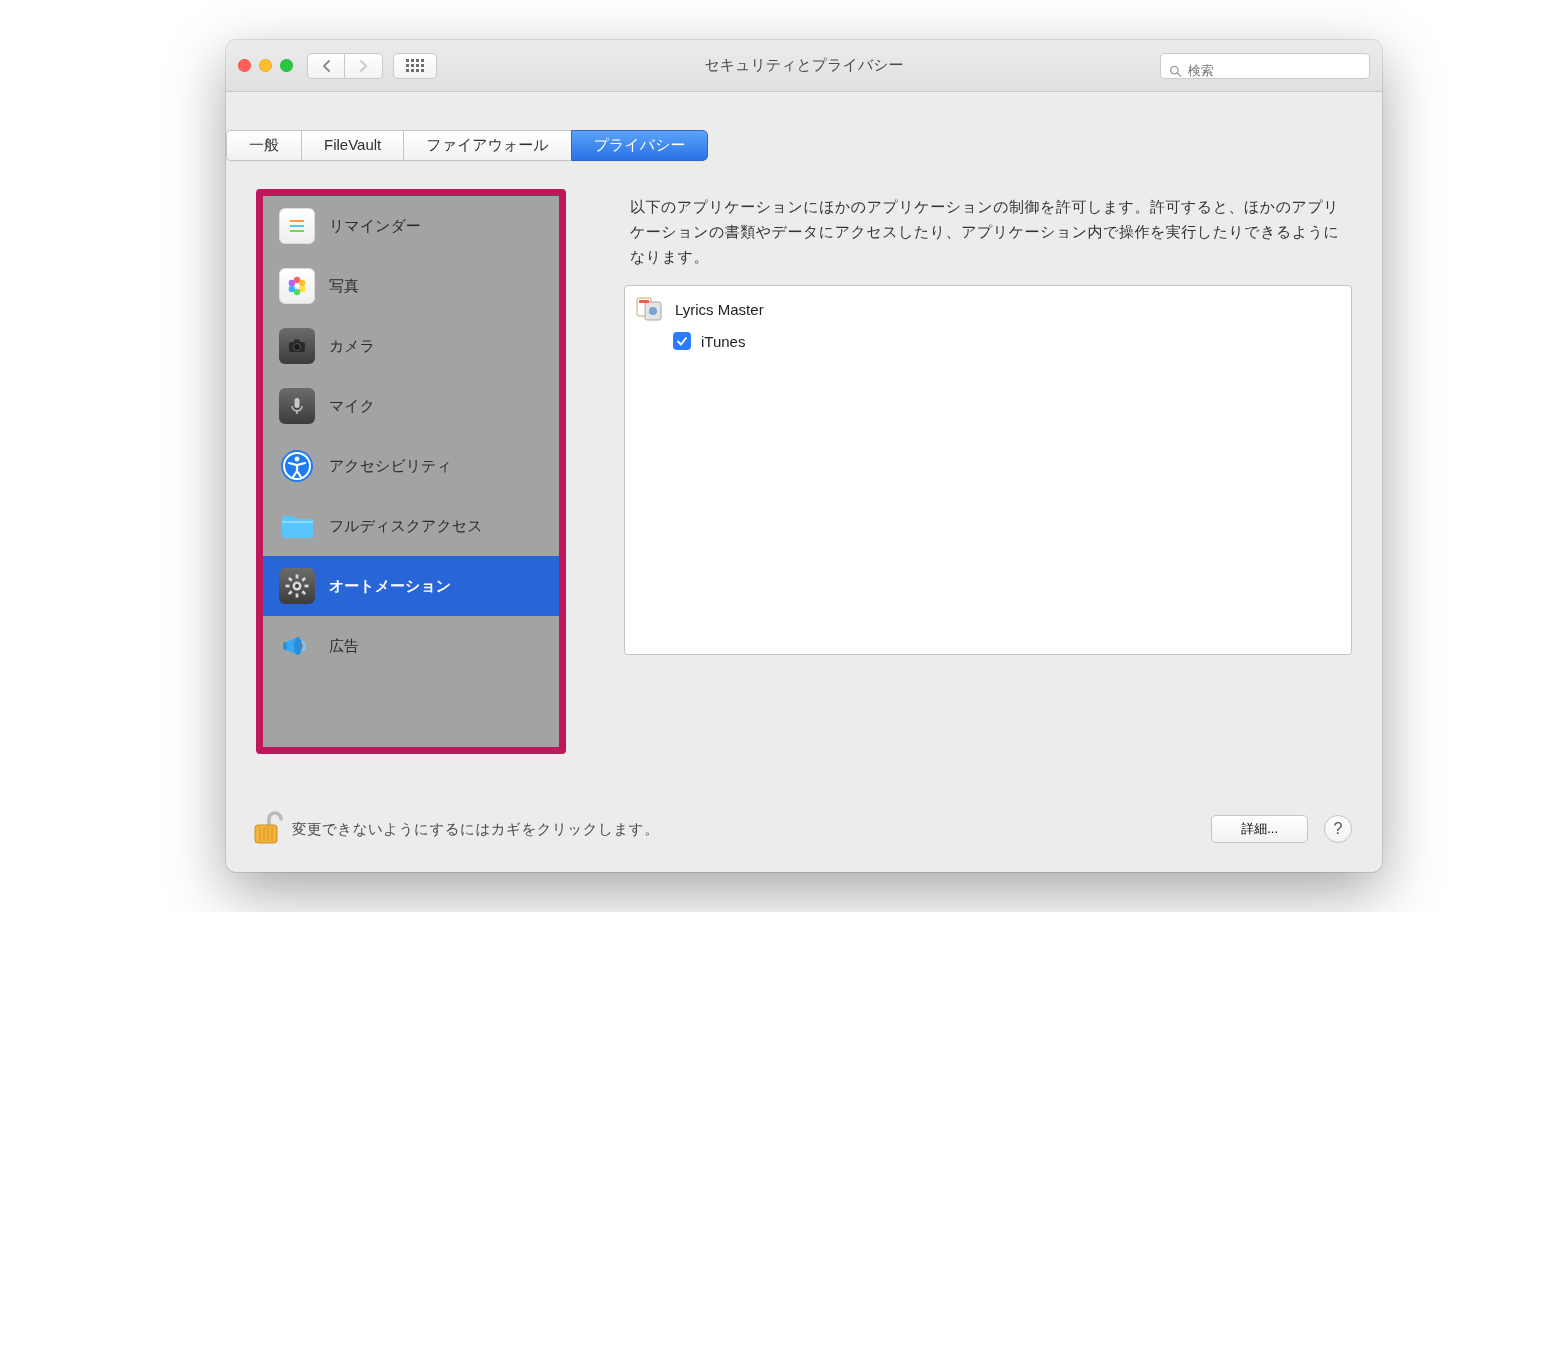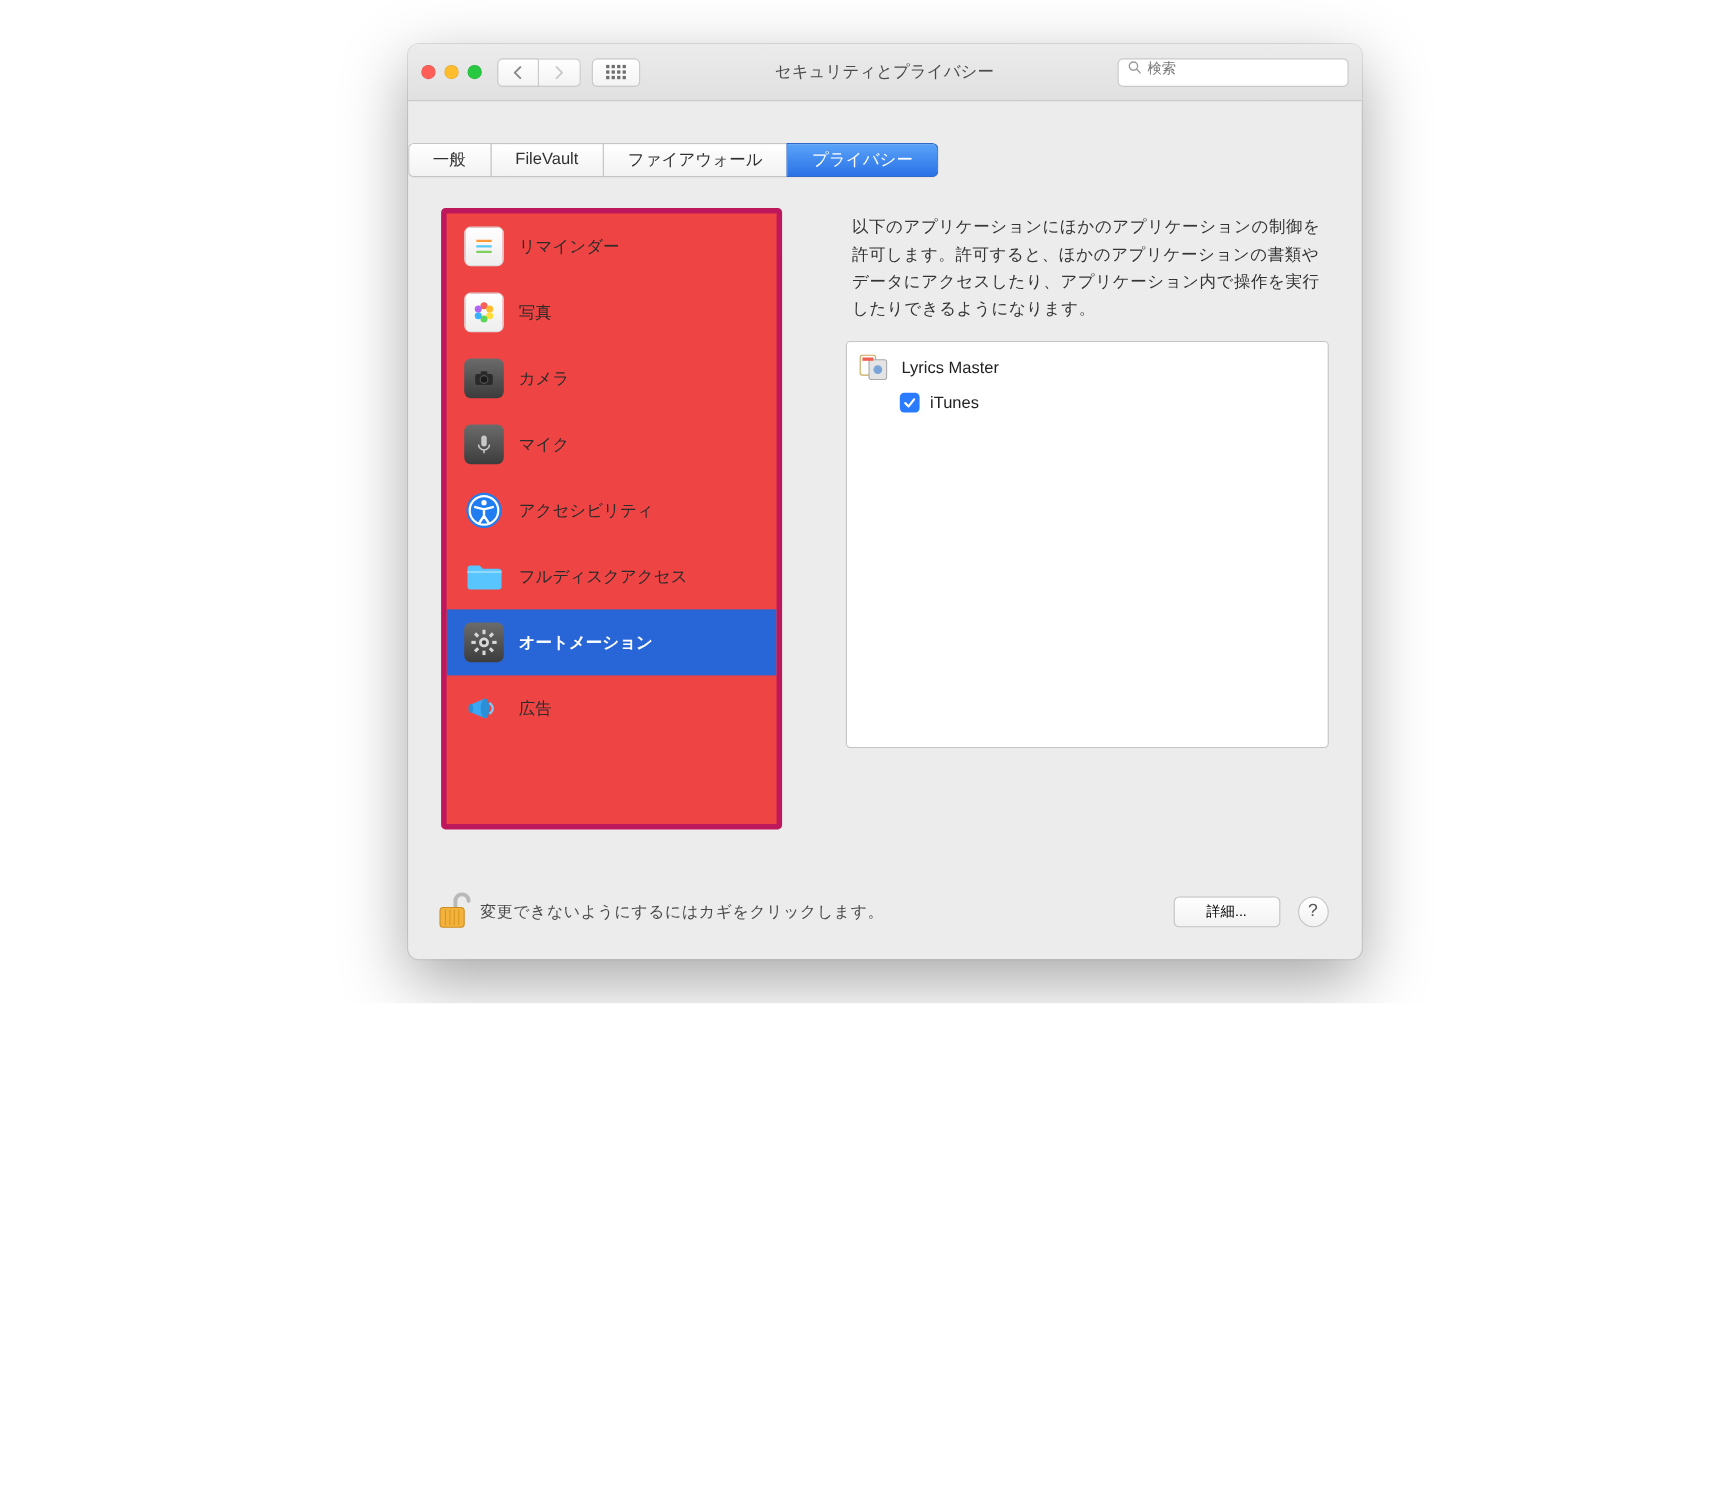--- a/index.html
+++ b/index.html
@@ -5,21 +5,21 @@
   * { box-sizing: border-box; margin: 0; padding: 0; }
   body {
     font-family: -apple-system, "Helvetica Neue", Helvetica, Arial, sans-serif;
     background: transparent;
     display: flex;
     align-items: flex-start;
     justify-content: center;
     padding: 40px 20px;
   }
   .window {
-    width: 867px;
+    width: 1156px;
     background: #ececec;
     border-radius: 10px;
     box-shadow: 0 20px 60px rgba(0,0,0,0.35), 0 0 0 1px rgba(0,0,0,0.1);
     overflow: hidden;
     margin-left: 48px;
   }
   .titlebar {
     height: 52px;
     background: linear-gradient(#ececec, #e0e0e0);
     border-bottom: 1px solid #c8c8c8;
@@ -52,21 +52,21 @@
   }
   .grid-dots { display: grid; grid-template-columns: repeat(4,3px); grid-auto-rows:3px; gap:2px;}
   .grid-dots span { background:#6e6e6e; width:3px; height:3px; }
   .title {
     position: absolute; left:0; right:0;
     text-align:center; font-size:15px; color:#4a4a4a; pointer-events:none;
   }
   .search {
     margin-left:auto; width:210px; height:26px;
     background:#fff; border:1px solid #c9c9c9; border-radius:5px;
-    display:flex; align-items:flex-start; padding:0 8px; gap:6px;
+    display:flex; align-items:flex-end; padding:0 8px; gap:6px;
   }
   .search input {
     border:none; outline:none; width:100%; font-size:13px; color:#333; background:transparent;
   }
   .tabbar {
     display:flex; margin-top:38px;
   }
   .tabs { display:flex; border-radius:5px; overflow:hidden; box-shadow:0 1px 0 rgba(0,0,0,.03);}
   .tab {
     padding: 5px 22px; font-size:15px; color:#303030;
@@ -79,21 +79,21 @@
   .tab.active {
     background: linear-gradient(#5aa3f8, #2a72e6);
     color:#fff; border-color:#2f68c8;
   }
   .content {
     display:flex; gap:30px;
     margin: 28px 30px 0 30px;
   }
   .sidebar {
     width: 310px; height:565px;
-    background:#ef4444; border:5px solid #be185d; border-radius:4px;
+    background:#a3a3a3; border:7px solid #be185d; border-radius:4px;
     overflow:hidden;
   }
   .side-item {
     display:flex; align-items:center; gap:14px;
     padding: 12px 16px; font-size:15px; color:#2b2b2b;
   }
   .side-item.selected { background:#2866d8; color:#fff;font-weight:bold;}
   .side-icon { width:36px; height:36px; border-radius:6px; display:flex; align-items:center; justify-content:center; flex-shrink:0;}
   .main-panel { flex:1; display:flex; flex-direction:column;padding-left:28px; }
   .desc { font-size:15px; line-height:1.65; color:#333; margin:6px 6px 16px 6px; letter-spacing:.5px;}

